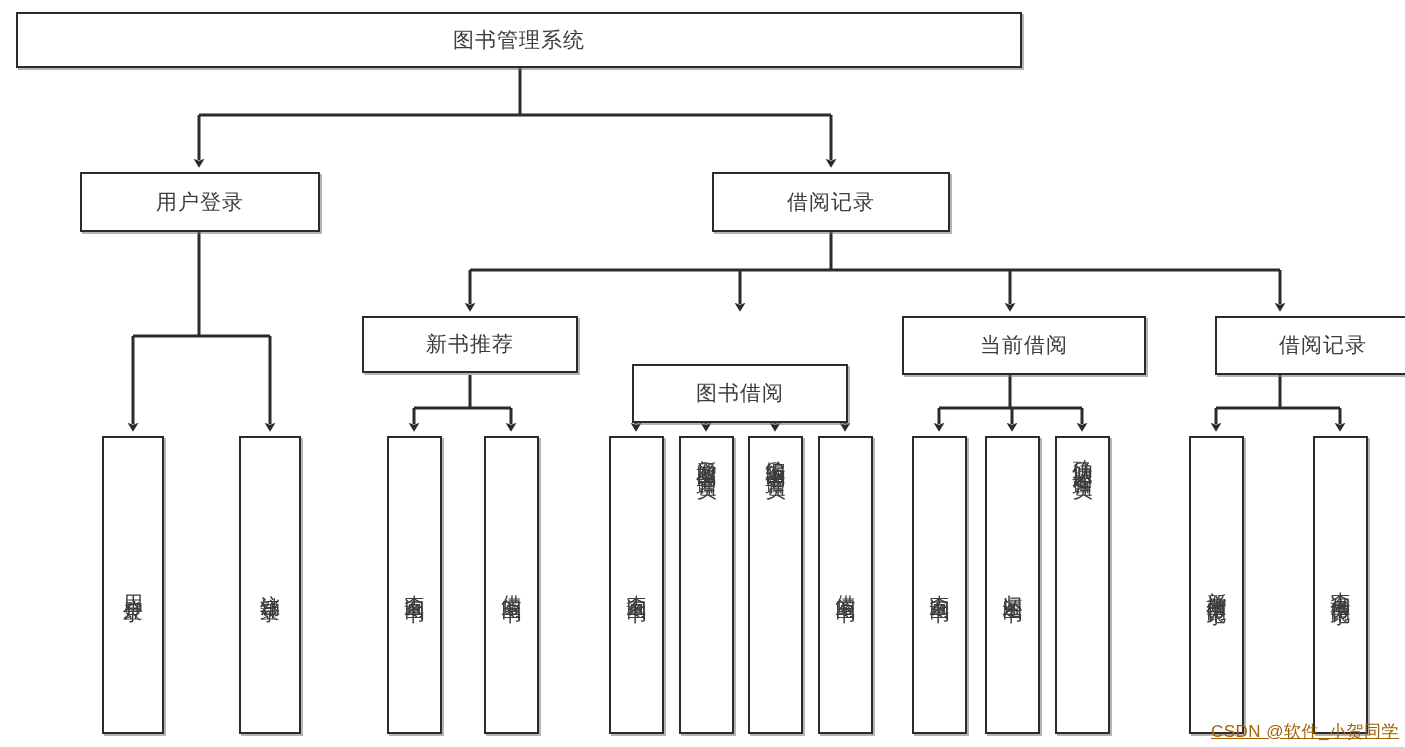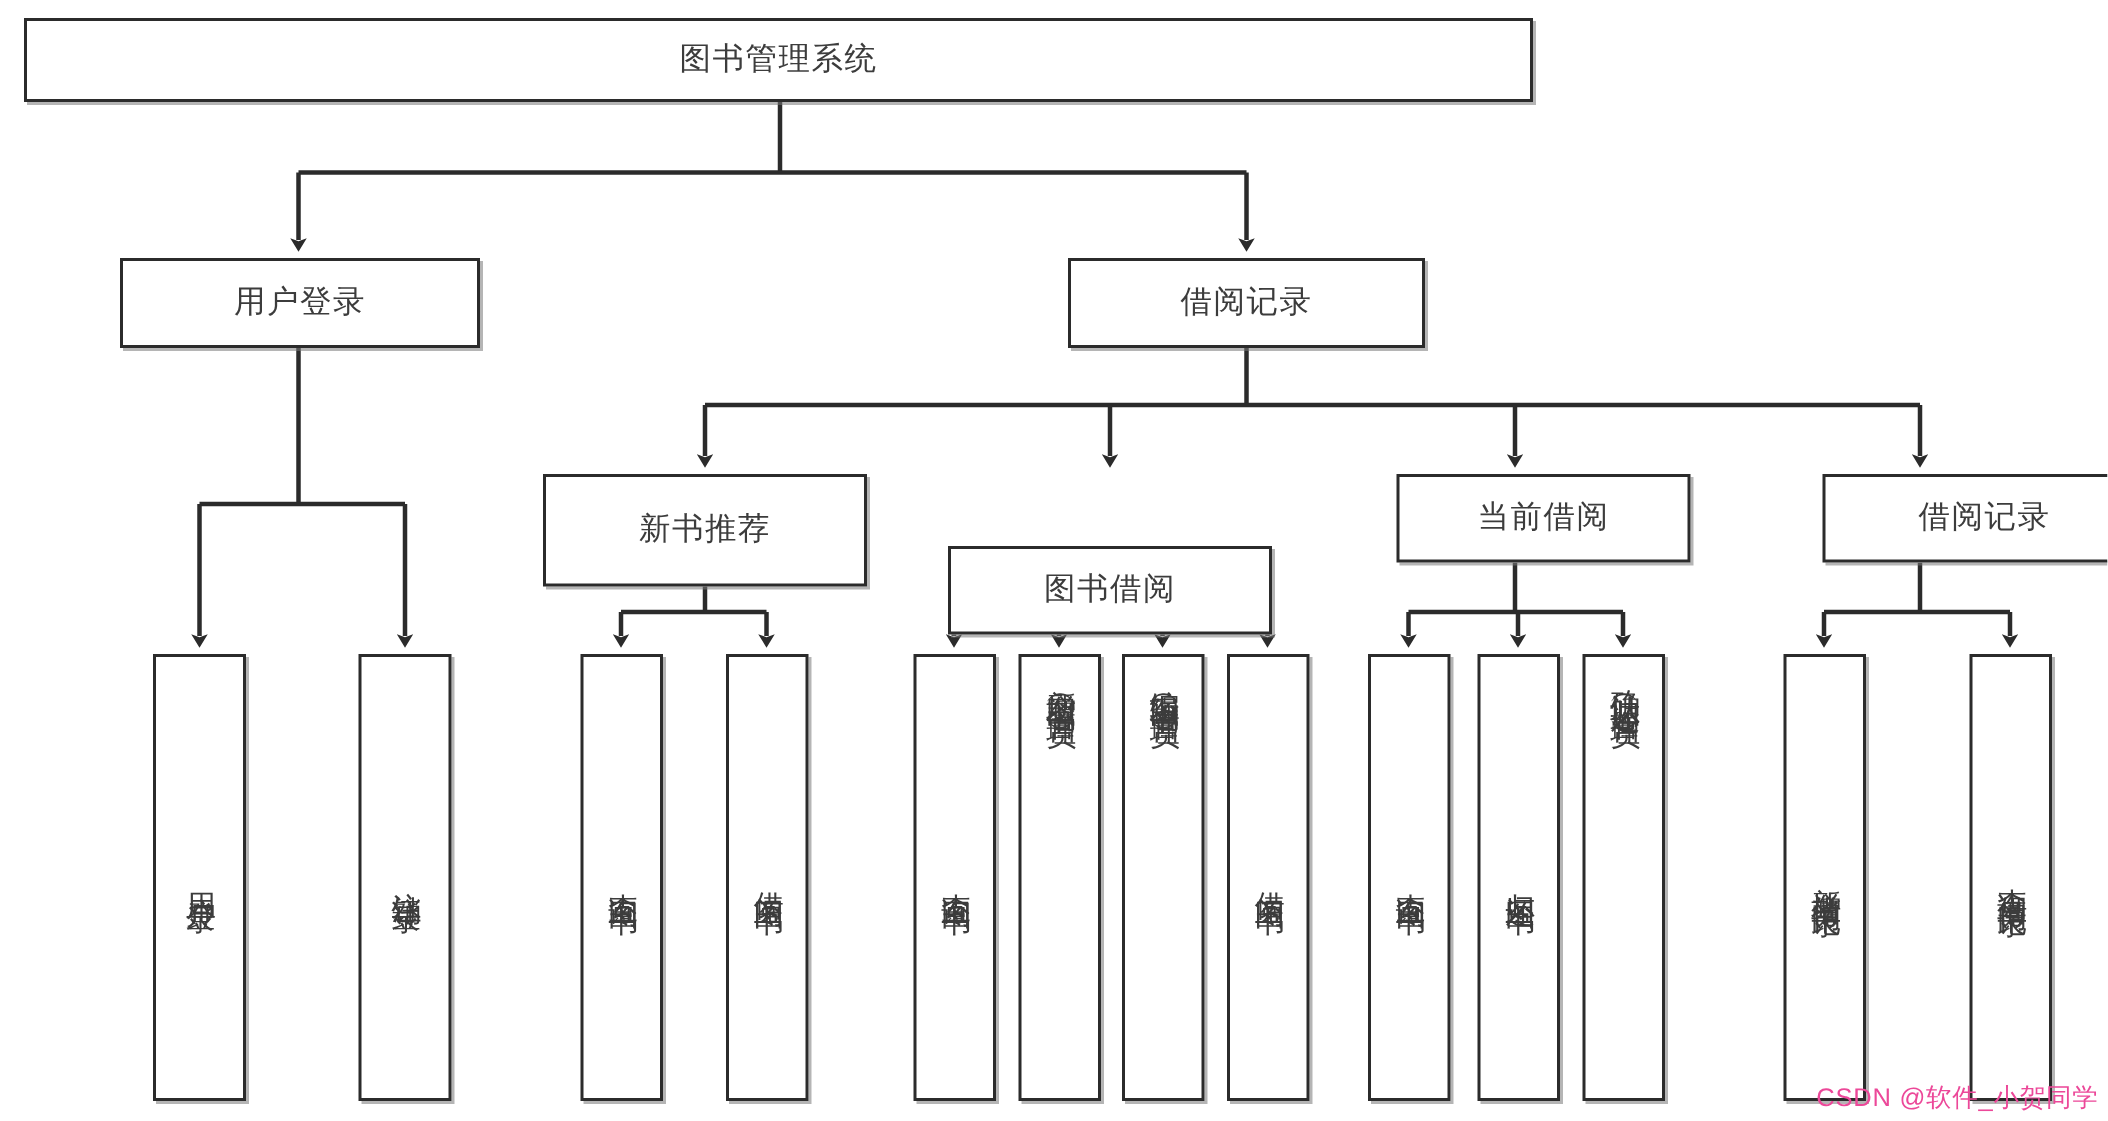--- a/index.html
+++ b/index.html
@@ -57,25 +57,26 @@
     writing-mode: vertical-rl;
     text-orientation: upright;
     font-size: 20px;
     letter-spacing: 3px;
     line-height: 1.05;
   }
   #watermark {
     position: absolute;
     right: 6px;
     bottom: 4px;
-    color: #ec4899;
+    color: #a16207;
     font-size: 17px;
     letter-spacing: 0.5px;
     white-space: nowrap;
     pointer-events: none;
+    text-decoration: underline;
   }
 </style>
 </head>
 <body>
 
 <div id="diagram-root">
 
   <svg class="wires" viewBox="0 0 1405 747">
     <defs>
       <marker id="arrow" markerWidth="9" markerHeight="11" refX="1.2" refY="5.5" orient="auto" markerUnits="userSpaceOnUse">
@@ -132,27 +133,27 @@
     <span class="node-label">图书管理系统</span>
   </div>
 
   <div class="node shadowed" style="left:80px; top:172px; width:240px; height:60px;">
     <span class="node-label">用户登录</span>
   </div>
   <div class="node shadowed" style="left:712px; top:172px; width:238px; height:60px;">
     <span class="node-label">借阅记录</span>
   </div>
 
-  <div class="node shadowed" style="left:362px; top:316px; width:216px; height:75px;">
+  <div class="node shadowed" style="left:362px; top:316px; width:216px; height:57px;">
     <span class="node-label">新书推荐</span>
   </div>
   <div class="node shadowed" style="left:632px; top:316px; width:216px; height:59px;margin-top:48px;">
     <span class="node-label">图书借阅</span>
   </div>
-  <div class="node shadowed" style="left:902px; top:316px; width:196px; height:59px;margin-left:29px;">
+  <div class="node shadowed" style="left:902px; top:316px; width:244px; height:59px;">
     <span class="node-label">当前借阅</span>
   </div>
   <div class="node shadowed" style="left:1215px; top:316px; width:216px; height:59px;">
     <span class="node-label">借阅记录</span>
   </div>
 
   <div class="node vertical centered shadowed" style="left:102px; top:436px; width:62px; height:298px;">
     <span class="node-label">用户登录</span>
   </div>
   <div class="node vertical centered shadowed" style="left:239px; top:436px; width:62px; height:298px;">

